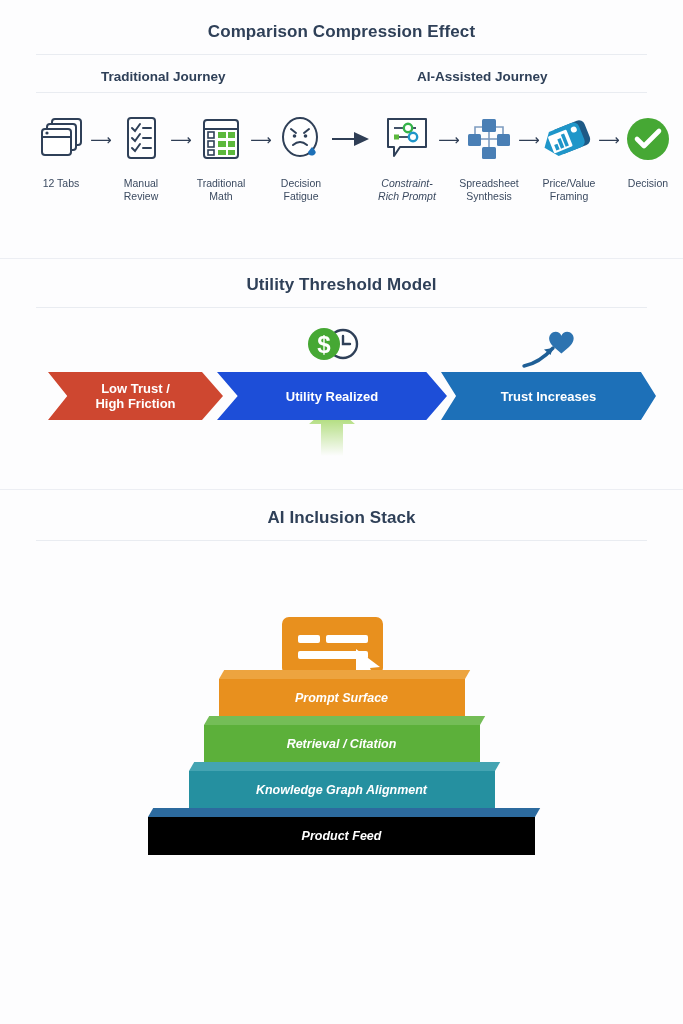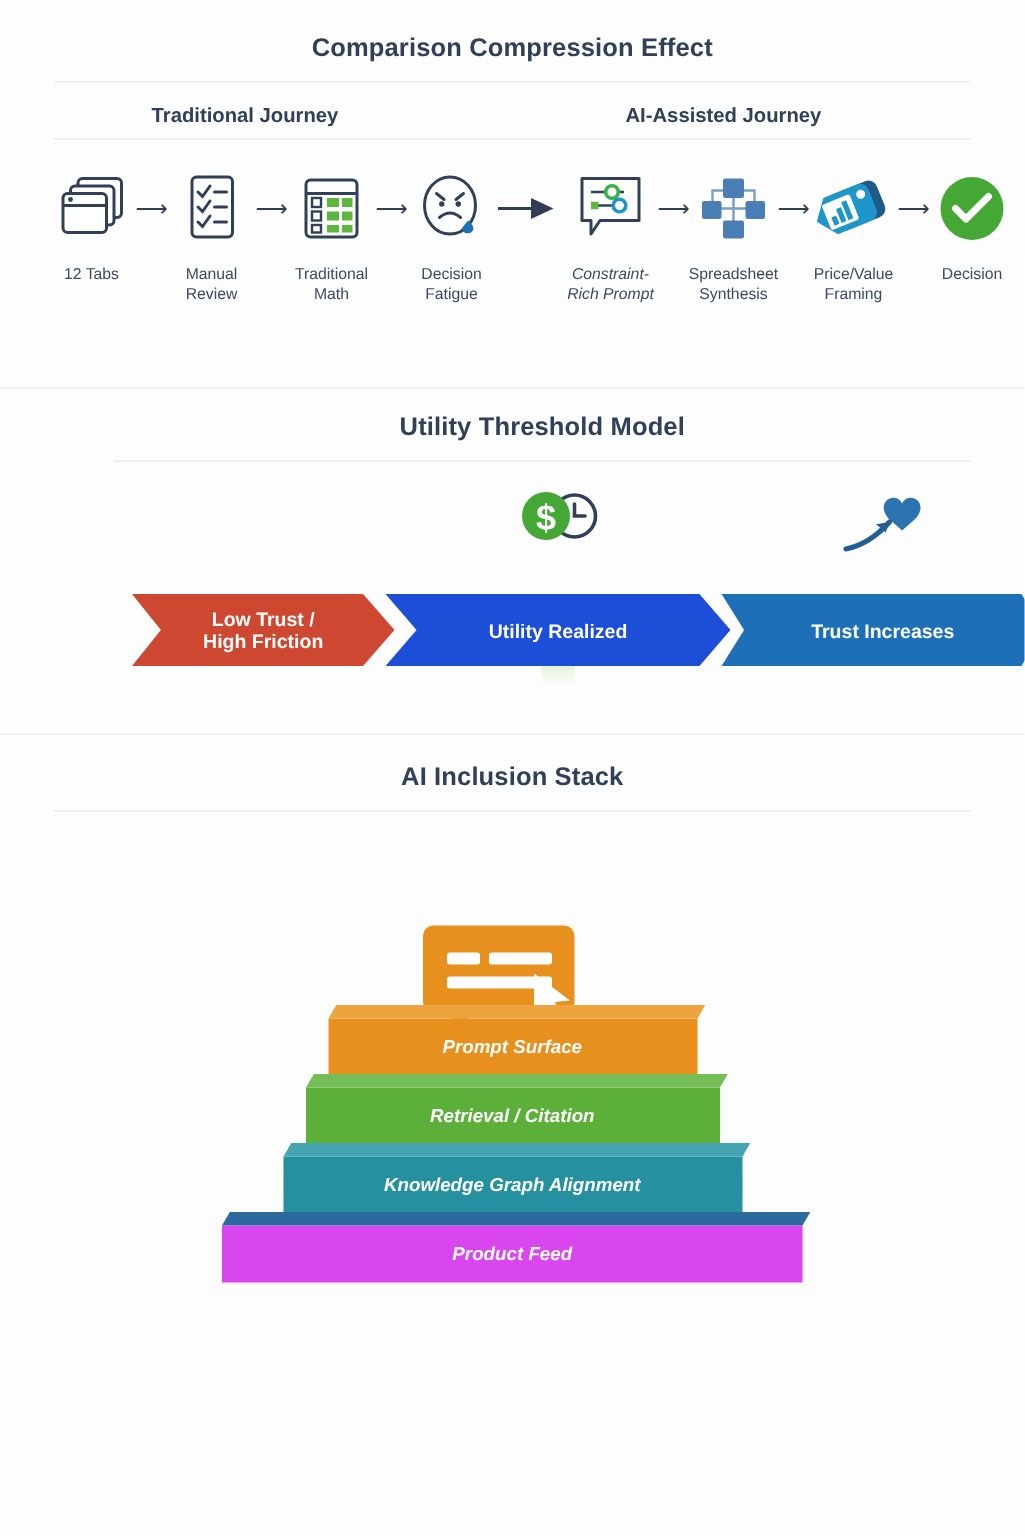--- a/index.html
+++ b/index.html
@@ -110,32 +110,31 @@
   }
   .vsep {
     width: 1px;
     background: #dfe3ea;
     height: 105px;
     margin: 0 4px 0 0;
     align-self: flex-start;
   }
 
   
-  #sec-utility { height: 230px; padding-top: 16px; padding-left: 40px; }
+  #sec-utility { height: 230px; padding-top: 16px; }
   .chev-row {
     position: relative;
     margin-top: 12px;
     height: 120px;
   }
   .chev-wrap {
     position: absolute;
     left: 48px;
     top: 52px;
     display: flex;
-    margin-top: 24px;
   }
   .chev {
     height: 48px;
     display: flex;
     align-items: center;
     justify-content: center;
     color: #fff;
     font-weight: bold;
     font-size: 13px;
     line-height: 15px;
@@ -218,21 +217,21 @@
     top: -9px;
     height: 9px;
     z-index: 1;
   }
   .slab.s1 { width: 246px; background: #e8901e; }
   .slab.s1 .top-face { background: #eda43f; transform: skewX(-30deg); transform-origin: bottom left; }
   .slab.s2 { width: 276px; background: #5cb03a; }
   .slab.s2 .top-face { background: #74bd57; transform: skewX(-30deg); transform-origin: bottom left; }
   .slab.s3 { width: 306px; background: #2590a0; }
   .slab.s3 .top-face { background: #44a4b2; transform: skewX(-30deg); transform-origin: bottom left; }
-  .slab.s4 { width: 387px; background: #d946ef; }
+  .slab.s4 { width: 387px; background: #000000; }
   .slab.s4 .top-face { background: #2c6a9e; transform: skewX(-30deg); transform-origin: bottom left; }
 
   .bottom-pad { height: 200px; }
 </style>
 </head>
 <body>
 
 <div class="page">
 
   <div class="section" id="sec-compare">

